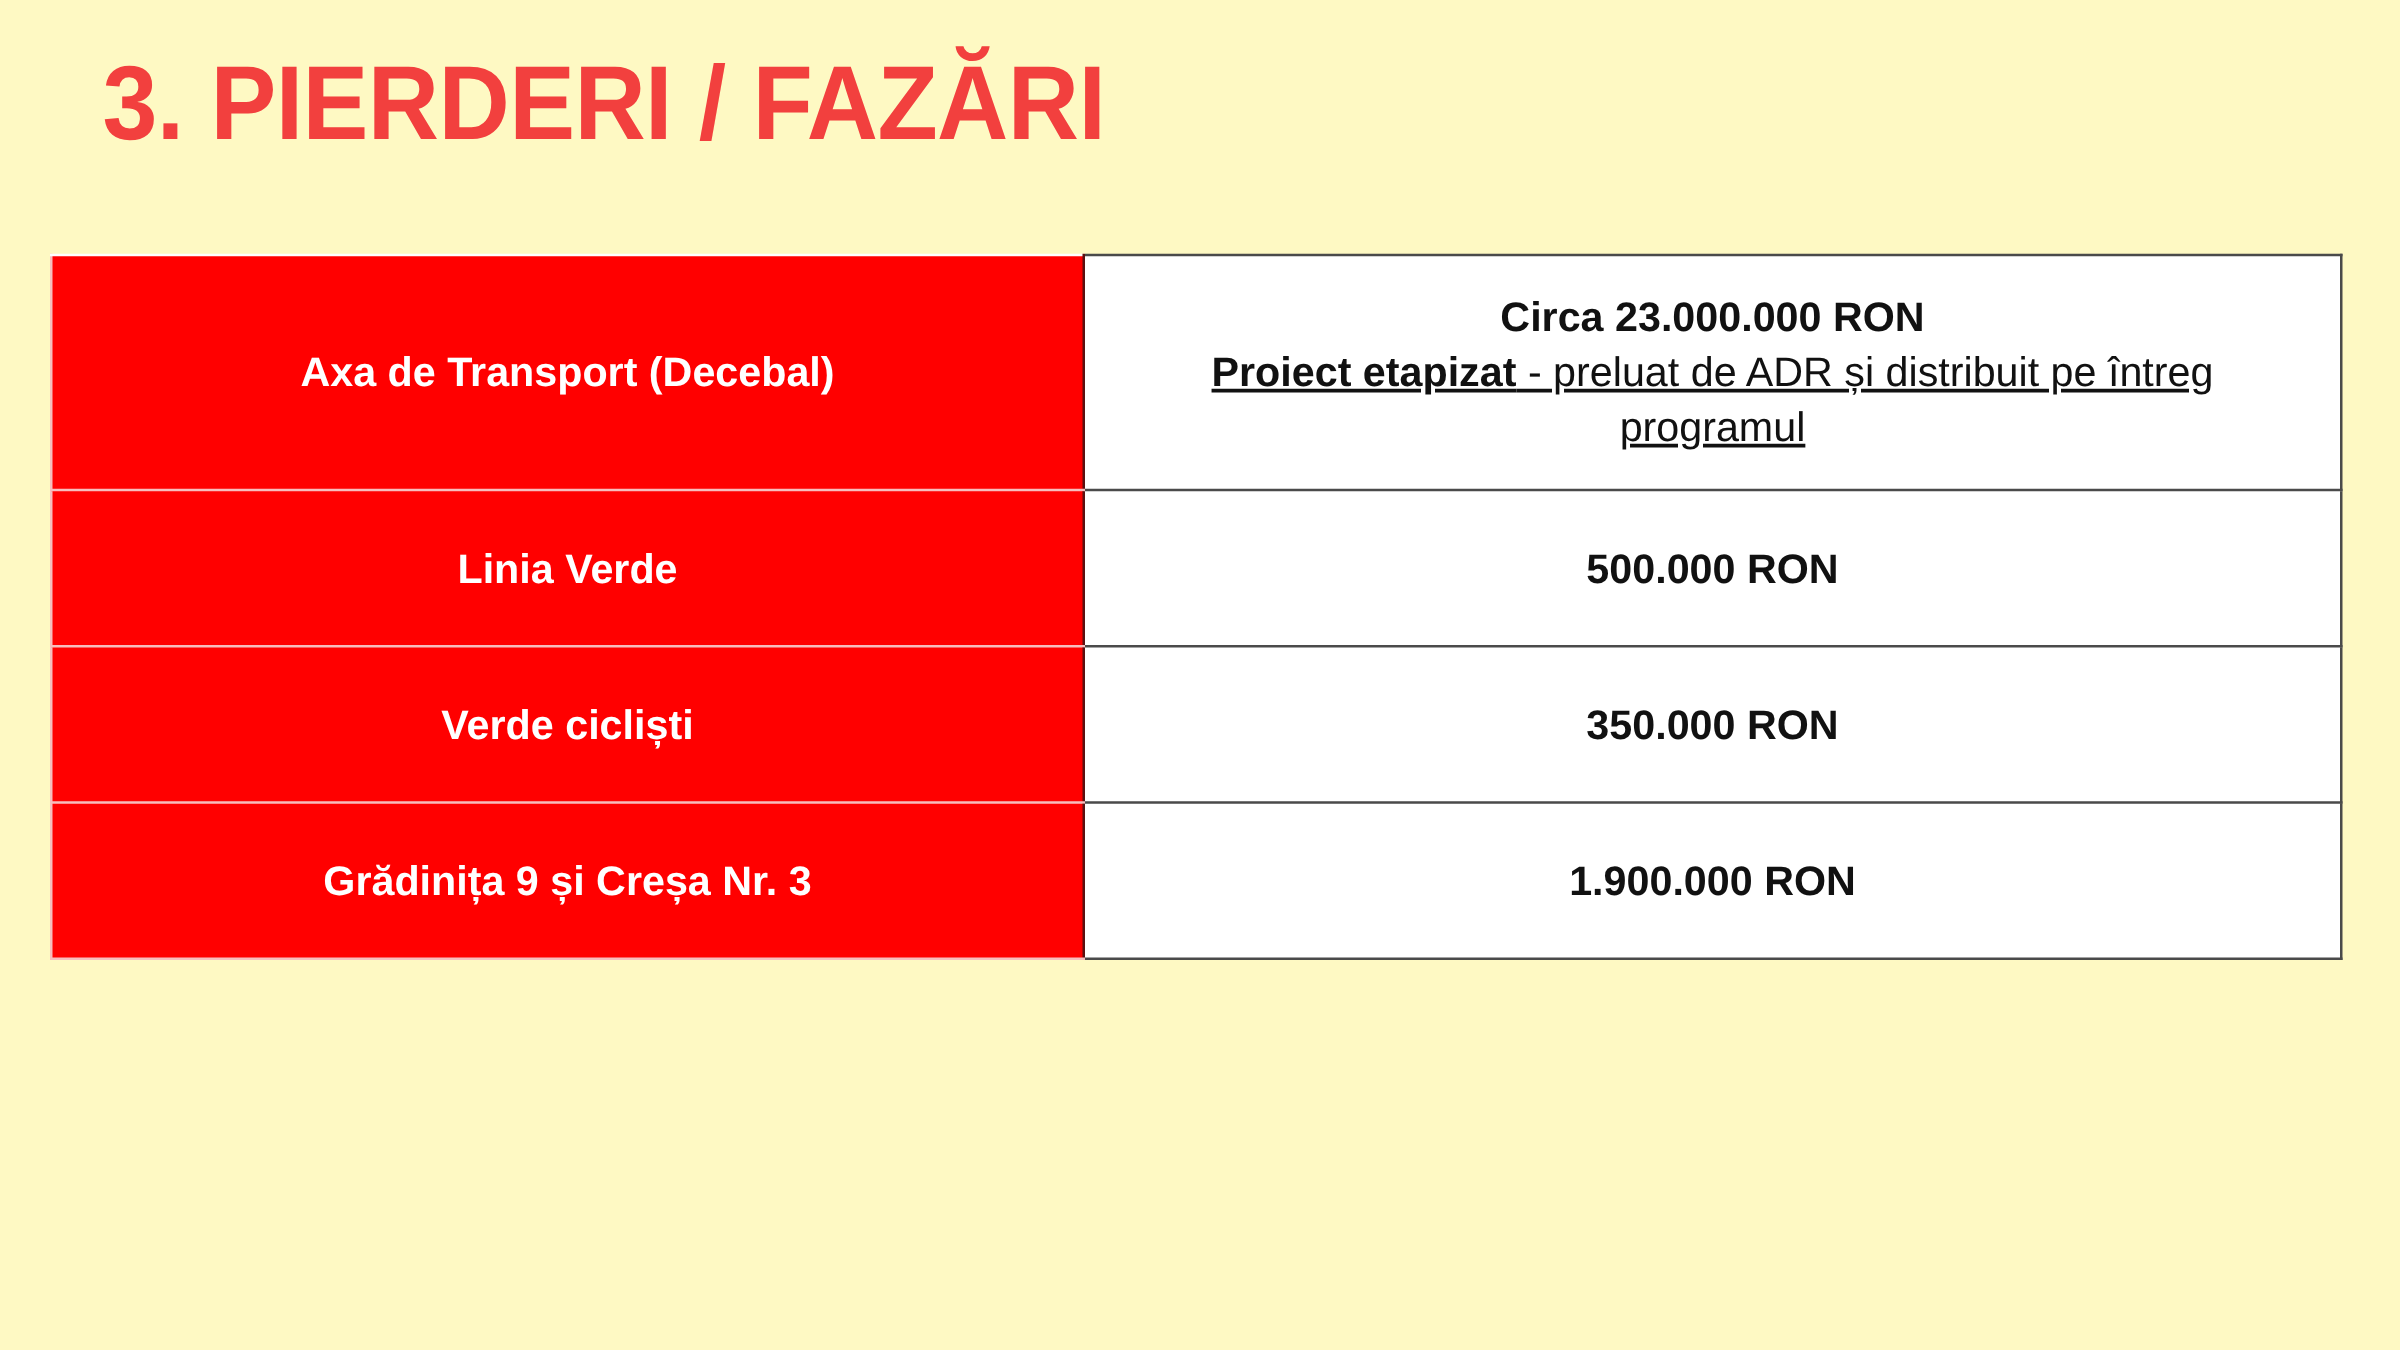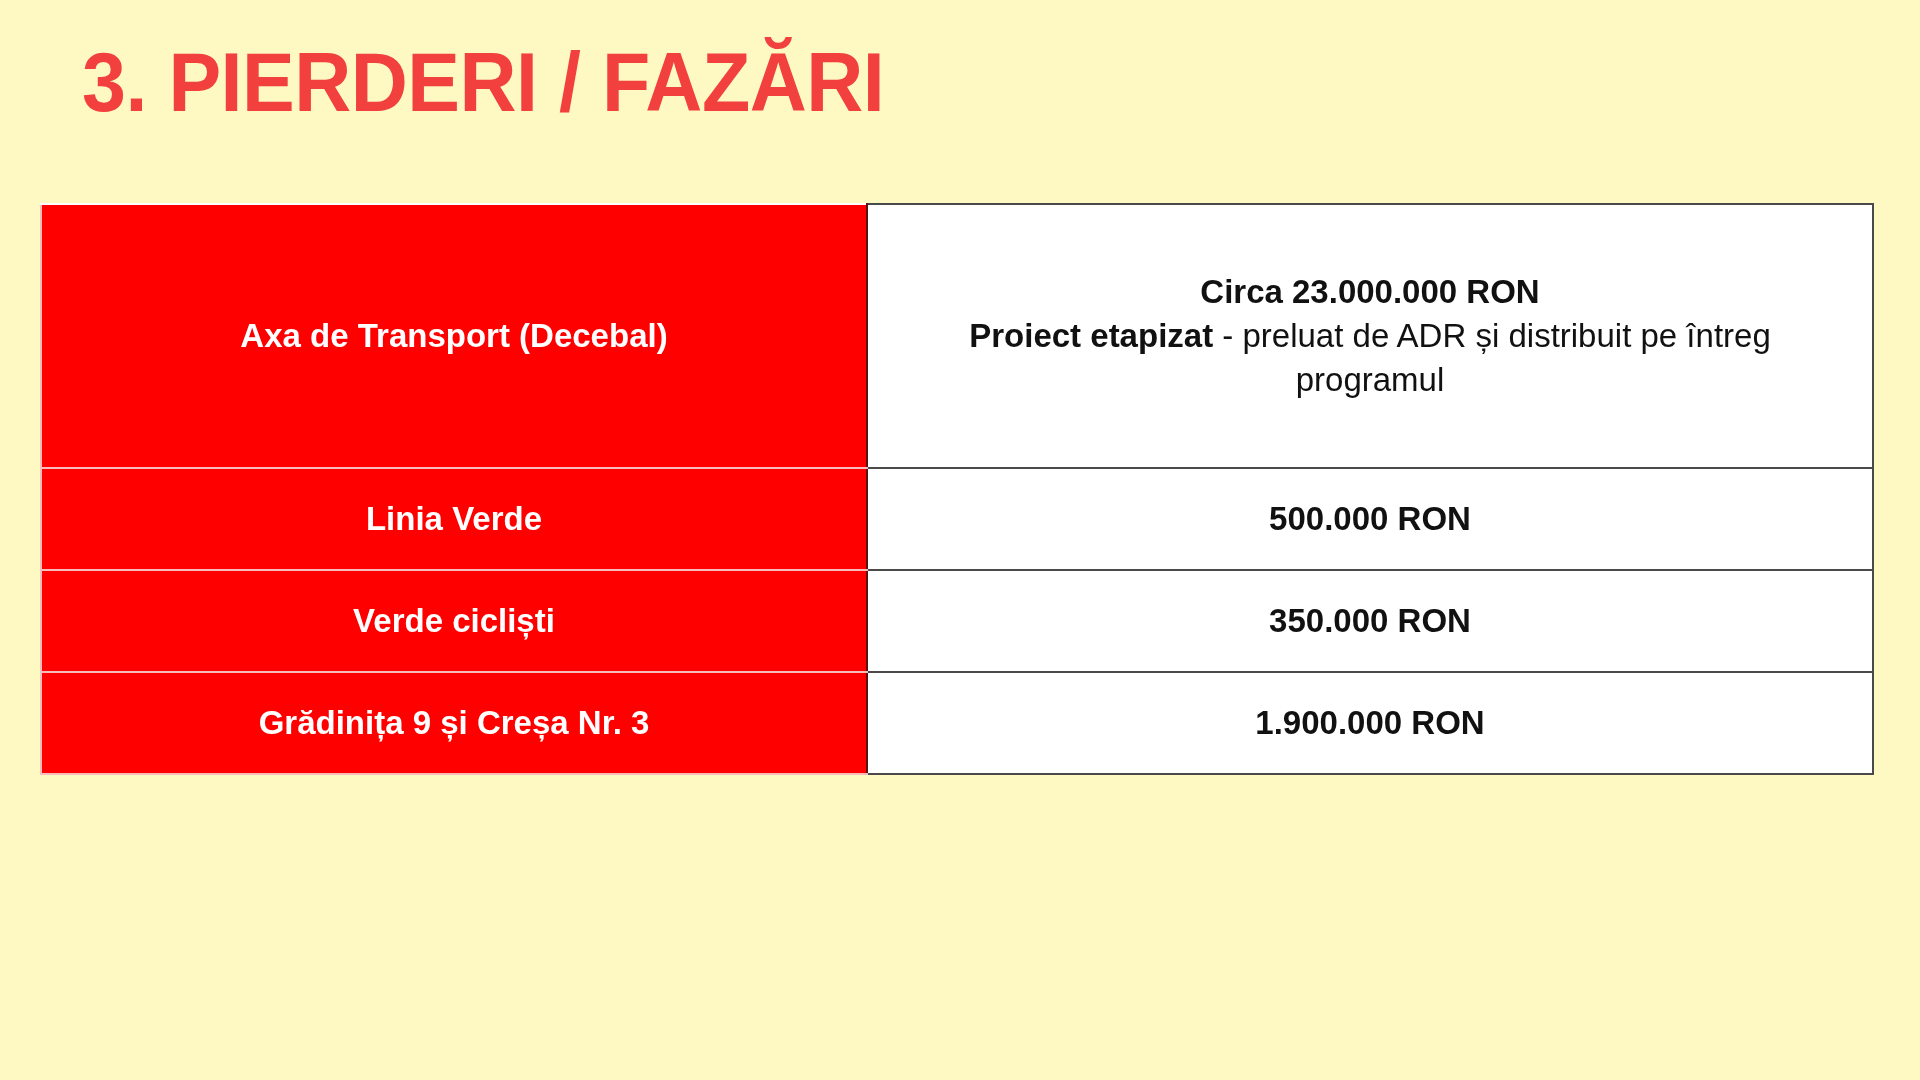--- a/index.html
+++ b/index.html
@@ -87,29 +87,30 @@
   }
 
   td.cell-value .amount {
     font-weight: 700;
     display: block;
   }
 
   td.cell-value .note {
     display: block;
     font-weight: 400;
+    text-decoration: underline;
   }
 
   td.cell-value .note b {
     font-weight: 700;
   }
 
   
-  tr.row-first td { height: 264px; }
-  tr.row-std   td { height: 102px; }
+  tr.row-first td { height: 188px; }
+  tr.row-std   td { height: 125px; }
 </style>
 </head>
 <body>
 
 <div class="slide">
 
   <h1 class="slide-title">3. PIERDERI / FAZĂRI</h1>
 
   <table class="loss-table">
     <colgroup>

